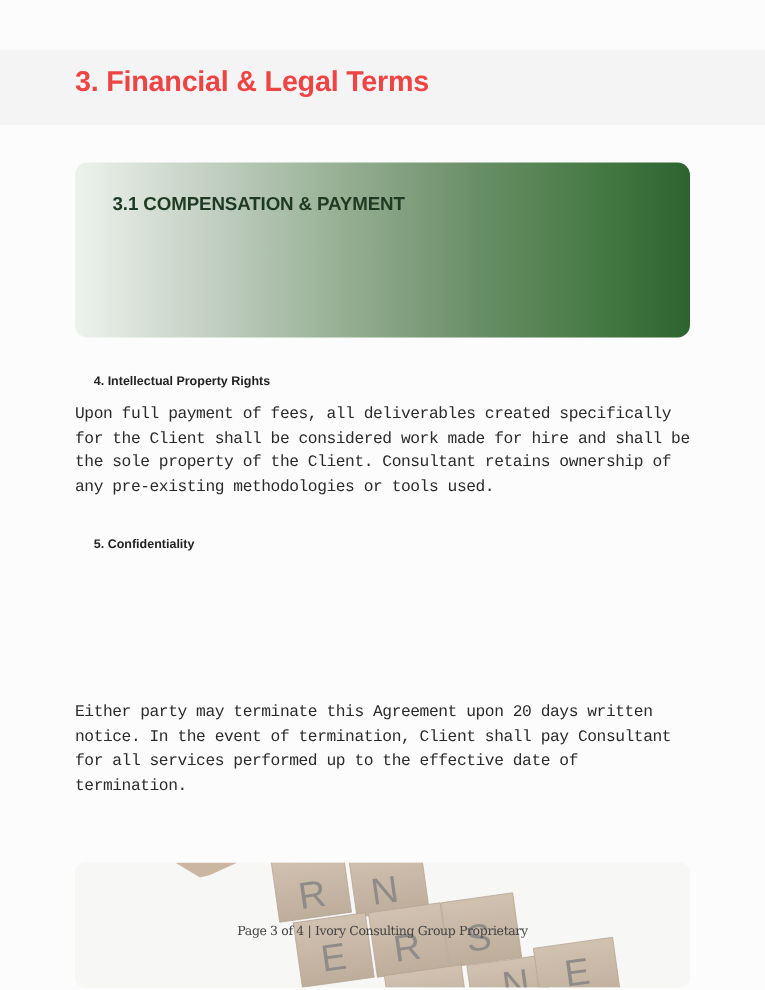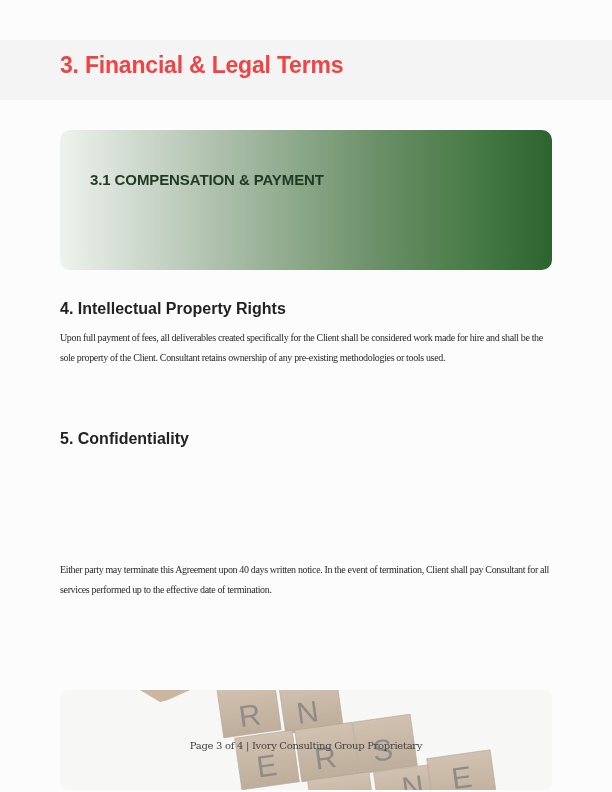--- a/index.html
+++ b/index.html
@@ -14,33 +14,33 @@
     position:absolute; left:60px; top:52px; margin:0;
     font-family:"Liberation Sans", sans-serif; font-weight:bold; font-size:23px;
     color:#ef4444; letter-spacing:-0.2px;
   }
   .callout {
     position:absolute; left:60px; top:130px; width:492px; height:140px; border-radius:10px;
     background: linear-gradient(90deg, #eef2ee 0%, #bccbbb 25%, #93ad91 45%, #6a8f67 65%, #467a44 85%, #2c632f 100%);
     box-sizing:border-box; padding:25px 30px;
   }
   .callout h2 {
-    margin:16px 0 10px 0; font-family:"Liberation Sans", sans-serif; font-weight:bold;
+    margin:0 0 10px 0; font-family:"Liberation Sans", sans-serif; font-weight:bold;
     font-size:15px; color:#1f3a22; letter-spacing:-0.1px;
   }
   .callout p {
     margin:0; font-family:"DejaVu Serif", serif; font-size:10.2px; line-height:15.5px; color:#2f4a30;
     letter-spacing:-0.35px;
   }
   .clause { position:absolute; left:60px; width:492px; }
   .clause h3 {
-    margin:0 0 10px 0; font-family:"Liberation Sans", sans-serif; font-weight:bold; font-size:16px; color:#222;
+    margin:0 0 10px 15px; font-family:"Liberation Sans", sans-serif; font-weight:bold; font-size:10px; color:#222;
   }
   .clause p {
-    margin:0; font-family:Liberation Serif, serif; font-size:10px; line-height:19.5px; color:#2a2a2a;
+    margin:0; font-family:Liberation Mono, monospace; font-size:13px; line-height:19.5px; color:#2a2a2a;
     letter-spacing:-0.35px;
   }
   .footer {
     position:absolute; left:60px; top:690px; width:492px; height:100px; border-radius:8px; overflow:hidden;
     background:#f5f5f3;
   }
   .footer svg { position:absolute; left:0; top:0; }
   .footer-text {
     position:absolute; left:0; width:100%; top:50px; text-align:center;
     font-family:"DejaVu Serif", serif; font-size:10px; color:#444; letter-spacing:-0.3px;
@@ -59,21 +59,21 @@
 <div class="clause" style="top:300px;">
   <h3>4. Intellectual Property Rights</h3>
   <p>Upon full payment of fees, all deliverables created specifically for the Client shall be considered work made for hire and shall be the sole property of the Client. Consultant retains ownership of any pre-existing methodologies or tools used.</p>
 </div>
 
 <div class="clause" style="top:430px;">
   <h3>5. Confidentiality</h3>
 </div>
 
 <div class="clause" style="top:560px;">
-  <p>Either party may terminate this Agreement upon 40 days written notice. In the event of termination, Client shall pay Consultant for all services performed up to the effective date of termination.</p>
+  <p>Either party may terminate this Agreement upon 20 days written notice. In the event of termination, Client shall pay Consultant for all services performed up to the effective date of termination.</p>
 </div>
 
 <div class="footer">
   <svg width="492" height="100" viewBox="0 0 492 100">
     <defs>
       <linearGradient id="tile" x1="0" y1="0" x2="0" y2="1">
         <stop offset="0" stop-color="#c2ad96"></stop>
         <stop offset="1" stop-color="#a8927a"></stop>
       </linearGradient>
     </defs>

